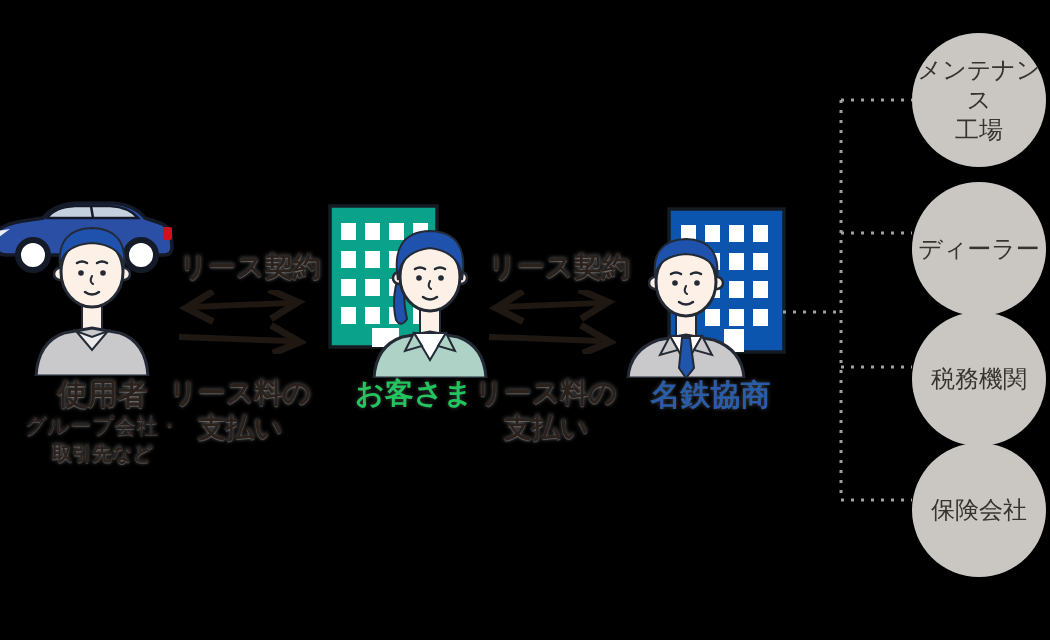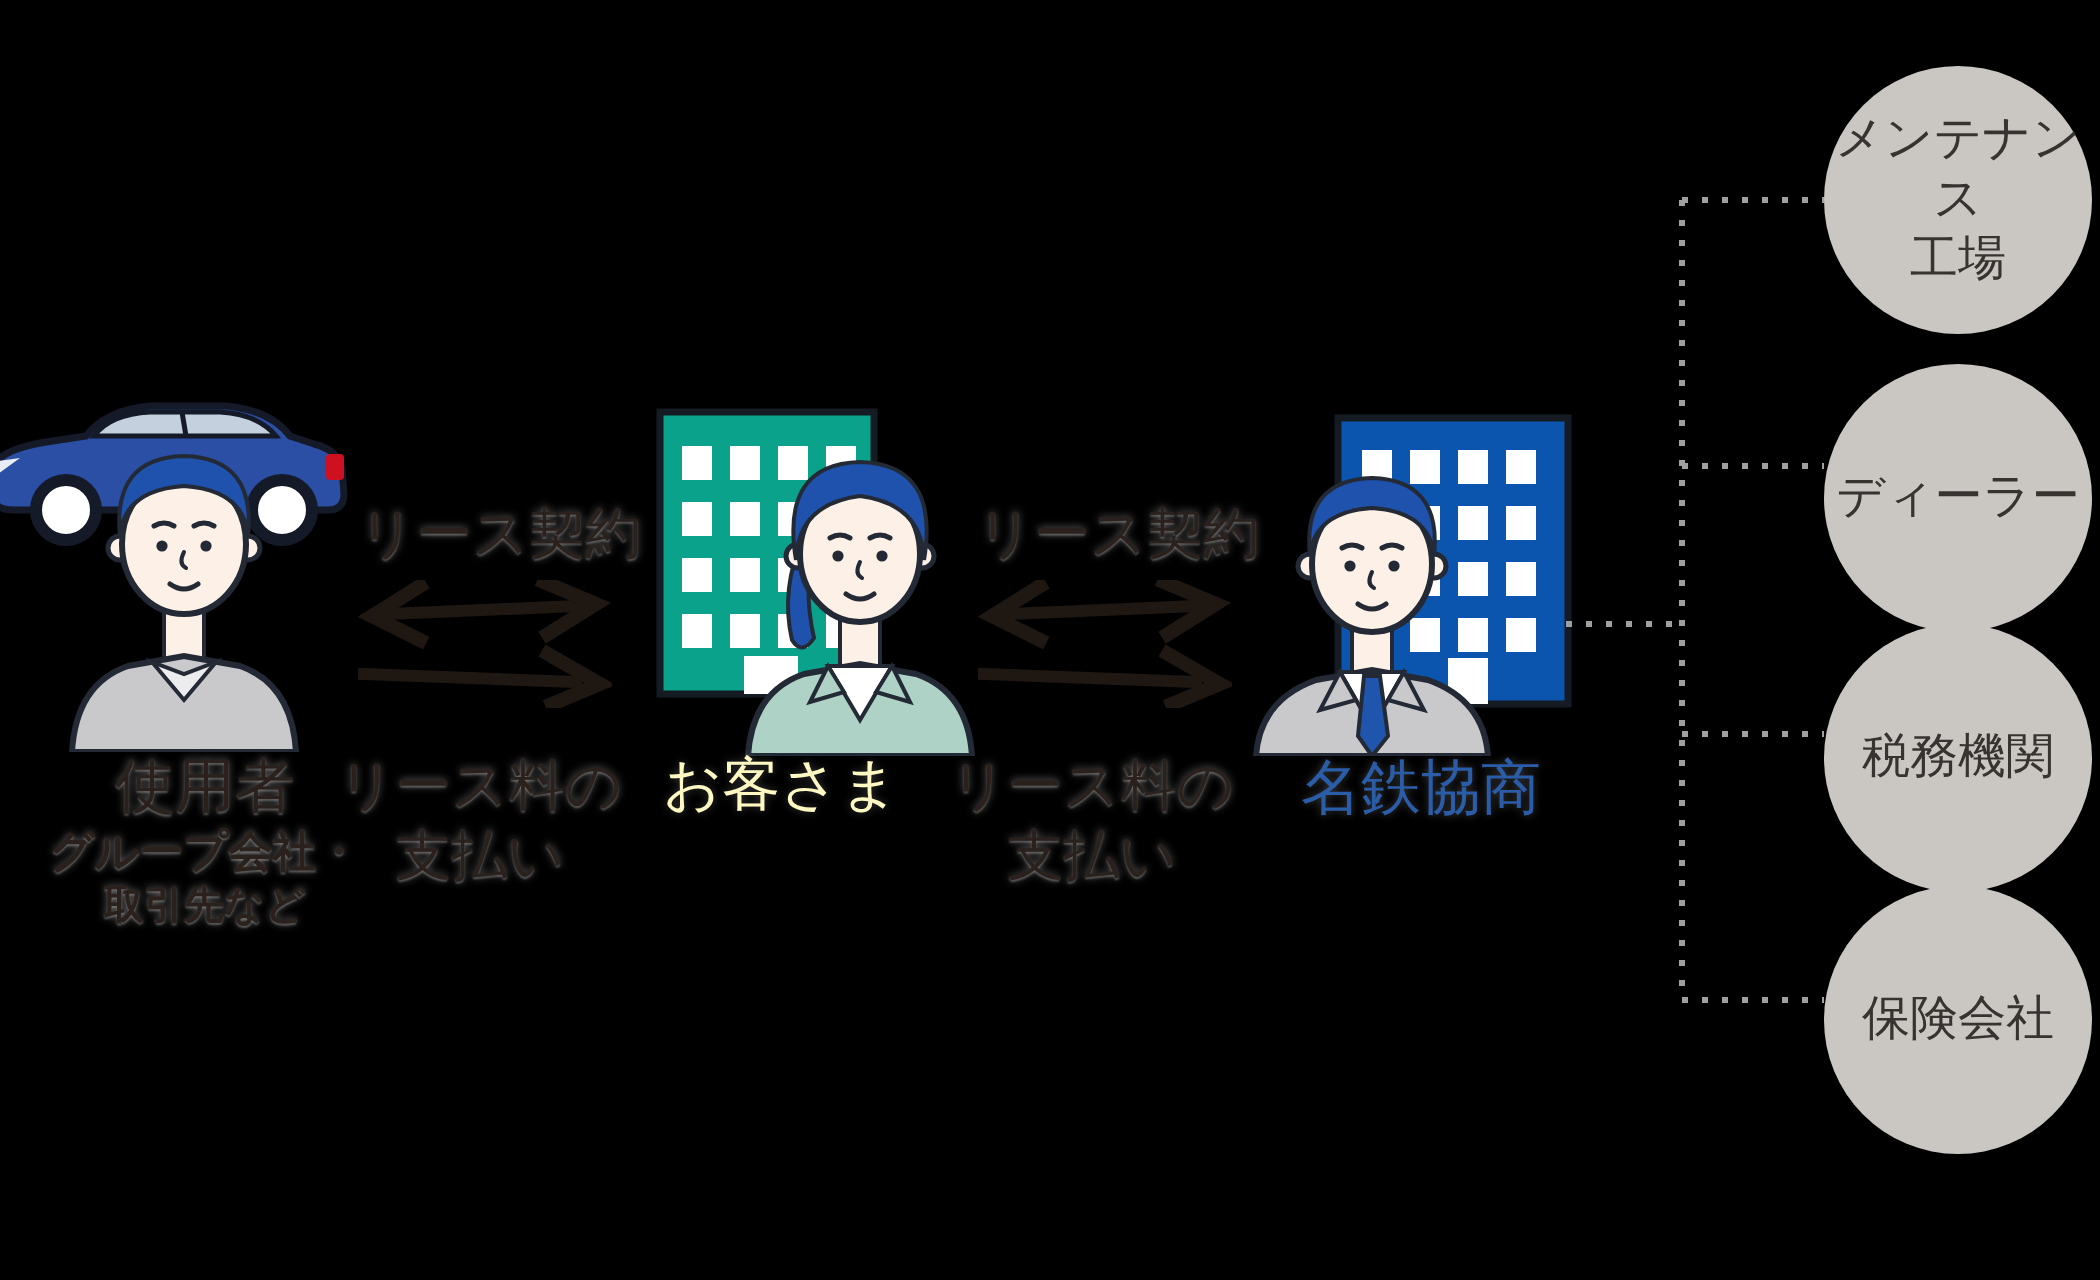--- a/index.html
+++ b/index.html
@@ -1,32 +1,32 @@
 <!DOCTYPE html>
 <html><head>
 <meta charset="utf-8">
 <style>
   html,body{margin:0;padding:0;background:#000;}
   .stage{position:relative;width:1050px;height:640px;background:#000;overflow:hidden;
          font-family:"Liberation Sans","DejaVu Sans",sans-serif;}
   .abs{position:absolute;}
-  .label{position:absolute;text-align:center;font-weight:400;color:#2b211c;
+  .label{position:absolute;text-align:center;font-weight:700;color:#2b211c;
          text-shadow:0 0 4px rgba(255,255,255,.40),0 1px 1px rgba(255,255,255,.25);
          line-height:1.1;white-space:nowrap;}
   .contract-left {left:170px;top:252px;width:160px;font-size:28px;}
   .contract-right{left:479px;top:252px;width:160px;font-size:28px;}
   .pay-l1{left:165px;top:378px;width:150px;font-size:28px;}
   .pay-l2{left:165px;top:413px;width:150px;font-size:28px;}
   .pay-r1{left:471px;top:378px;width:150px;font-size:28px;}
   .pay-r2{left:471px;top:413px;width:150px;font-size:28px;}
   .name-user    {left:20px;top:377px;width:165px;font-size:30px;}
-  .note-1{left:5px;top:414px;width:195px;font-size:22px;font-weight:700;}
+  .note-1{left:5px;top:414px;width:195px;font-size:22px;font-weight:400;}
   .note-2{left:5px;top:442px;width:195px;font-size:20px;font-weight:700;}
-  .name-customer{left:308px;top:378px;width:165px;font-size:29px;color:#fef9c3;
-                 text-shadow:0 0 4px rgba(255,255,255,.25);}
+  .name-customer{left:308px;top:378px;width:165px;font-size:29px;color:#22c55e;
+                 text-shadow:0 0 4px rgba(255,255,255,.25);text-align:right;}
   .name-lessor  {left:628px;top:378px;width:165px;font-size:30px;color:#2b5ca8;
                  text-shadow:0 0 4px rgba(255,255,255,.25);}
   .partner{position:absolute;left:912px;width:134px;height:134px;border-radius:50%;
            background:#cac7c3;display:flex;flex-direction:column;justify-content:center;
            align-items:center;font-size:24px;color:#373330;line-height:1.25;font-weight:500;
            text-align:center;}
   .p1{top:33px;align-items:center;} .p2{top:182px;} .p3{top:312px;} .p4{top:443px;}
 </style>
 </head>
 <body>

